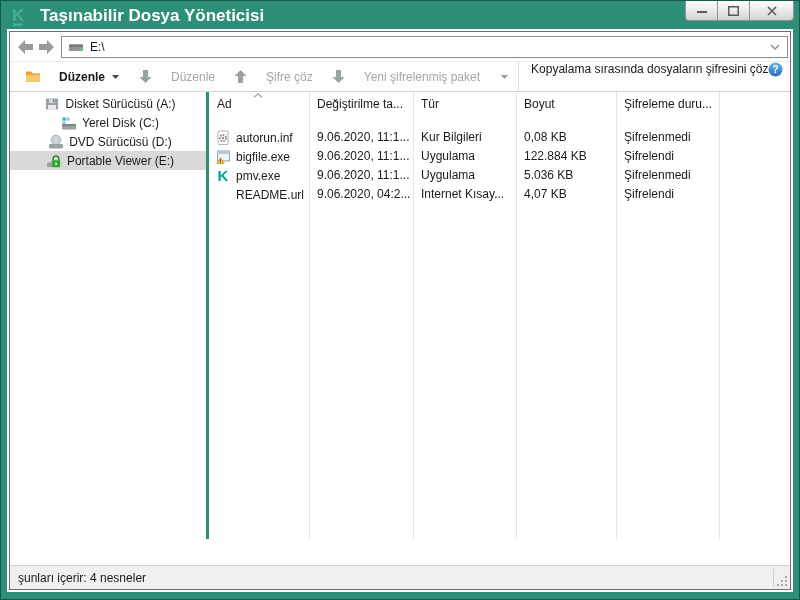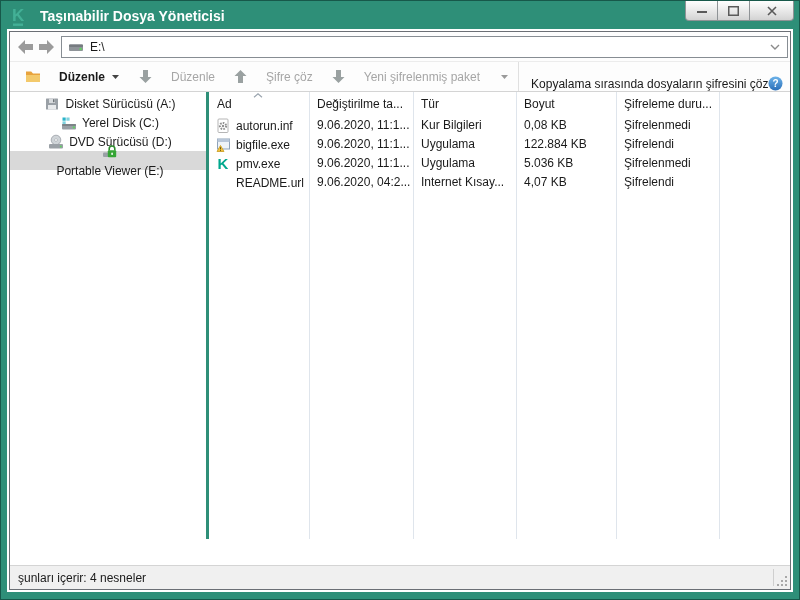--- a/index.html
+++ b/index.html
@@ -4,21 +4,21 @@
 <style>
   * { margin:0; padding:0; box-sizing:border-box; font-family:"Liberation Sans", sans-serif; }
   html,body { width:800px; height:600px; overflow:hidden; background:#ffffff; }
 
   .window { position:relative; width:800px; height:600px; background:#2e8f78;
             border:1px solid #17584a; overflow:hidden; }
 
   
   .titlebar { position:absolute; top:0; left:0; right:0; height:29px; display:flex; align-items:center; }
   .logo { margin:1px 0 0 7px; flex:0 0 auto; }
-  .title { color:#ffffff; font-size:14px; font-weight:bold; margin-left:8px; white-space:nowrap; }
+  .title { color:#ffffff; font-size:17px; font-weight:bold; margin-left:8px; white-space:nowrap; }
   .win-controls { position:absolute; top:0; right:5px; display:flex; }
   .wbtn { width:33px; height:20px; border:1px solid #8f9396; border-top:none;
           background:linear-gradient(#fefefe, #ececec 45%, #d3d3d3);
           display:flex; align-items:center; justify-content:center; cursor:default; }
   .wbtn + .wbtn { margin-left:-1px; }
   .wbtn.first { border-radius:0 0 0 4px; }
   .wbtn.close { width:45px; border-radius:0 0 4px 0; }
 
   
   .client { position:absolute; left:8px; top:30px; width:782px; height:559px;
@@ -34,45 +34,45 @@
   .addr-text { font-size:12px; color:#1a1a1a; }
   .addr-chevron { margin-left:auto; }
 
   
   .toolbar { height:30px; flex:0 0 auto; display:flex; align-items:center;
              padding-left:6px; border-bottom:1px solid #d4d4d4; background:#fdfdfd; }
   .tbtn { display:flex; align-items:center; gap:6px; padding:0 9px; height:26px; cursor:default; }
   .tbtn .lbl { font-size:12px; color:#1a1a1a; white-space:nowrap;padding-left:12px; }
   .tbtn .lbl.bold { font-weight:bold; }
   .tbtn.disabled .lbl { color:#a6a6a6; }
-  .tb-right { margin-left:auto; height:100%; display:flex; align-items:flex-end; gap:0;
+  .tb-right { margin-left:auto; height:100%; display:flex; align-items:flex-start; gap:0;
               border-left:1px solid #e0e0e0; padding:0 8px 0 12px; }
   .tb-right .lbl { font-size:12px; color:#1a1a1a; white-space:nowrap; }
 
   
   .main { flex:1; display:flex; overflow:hidden; position:relative; background:#ffffff; }
   .sidebar { width:196px; flex:0 0 auto; padding-top:2px; background:#ffffff; }
   .side-item { height:19px; display:flex; align-items:center; gap:5px; padding-left:4px;
                font-size:12px; color:#1a1a1a; white-space:nowrap; cursor:default;justify-content:center; }
-  .side-item.selected { background:#d9d9d9;flex-direction:column; }
+  .side-item.selected { background:#d9d9d9; }
   .splitter { width:3px; flex:0 0 auto; background:#2e8f78; cursor:col-resize; }
 
   .filelist { flex:1; position:relative; overflow:hidden; background:#ffffff; }
   .colline { position:absolute; top:0; bottom:0; width:1px; background:#dfe5ec; }
   .l1{left:100px} .l2{left:204px} .l3{left:307px} .l4{left:407px} .l5{left:510px}
 
   .fl-header { position:relative; height:24px; }
   .hcell { position:absolute; top:0; height:24px; display:flex; align-items:center;
            padding-left:8px; font-size:12px; color:#1a1a1a; white-space:nowrap; overflow:hidden; cursor:default; }
   .sort-caret { position:absolute; left:44px; top:1px; }
   .c0{left:0;width:100px} .c1{left:100px;width:104px} .c2{left:204px;width:103px}
   .c3{left:307px;width:100px} .c4{left:407px;width:103px}
 
   .fl-row { position:relative; height:19px; cursor:default; }
-  .cell { position:absolute; top:0; height:19px; line-height:19px; padding-left:8px;
+  .cell { position:absolute; top:12px; height:19px; line-height:19px; padding-left:8px;
           font-size:12px; color:#1a1a1a; white-space:nowrap; overflow:hidden; }
   .cell.name { display:flex; align-items:center; gap:5px; padding-left:6px; line-height:normal; }
   .ficon { width:16px; height:16px; flex:0 0 auto; }
 
   
   .statusbar { height:24px; flex:0 0 auto; background:#f0f0f0; border-top:1px solid #d4d4d4;
                position:relative; display:flex; align-items:center; padding-left:8px;margin-top:26px; }
   .status-text { font-size:12px; color:#1a1a1a; }
   .sb-sep { position:absolute; right:16px; top:3px; bottom:3px; width:1px; background:#cfcfcf; }
   .grip { position:absolute; right:2px; bottom:2px; }

